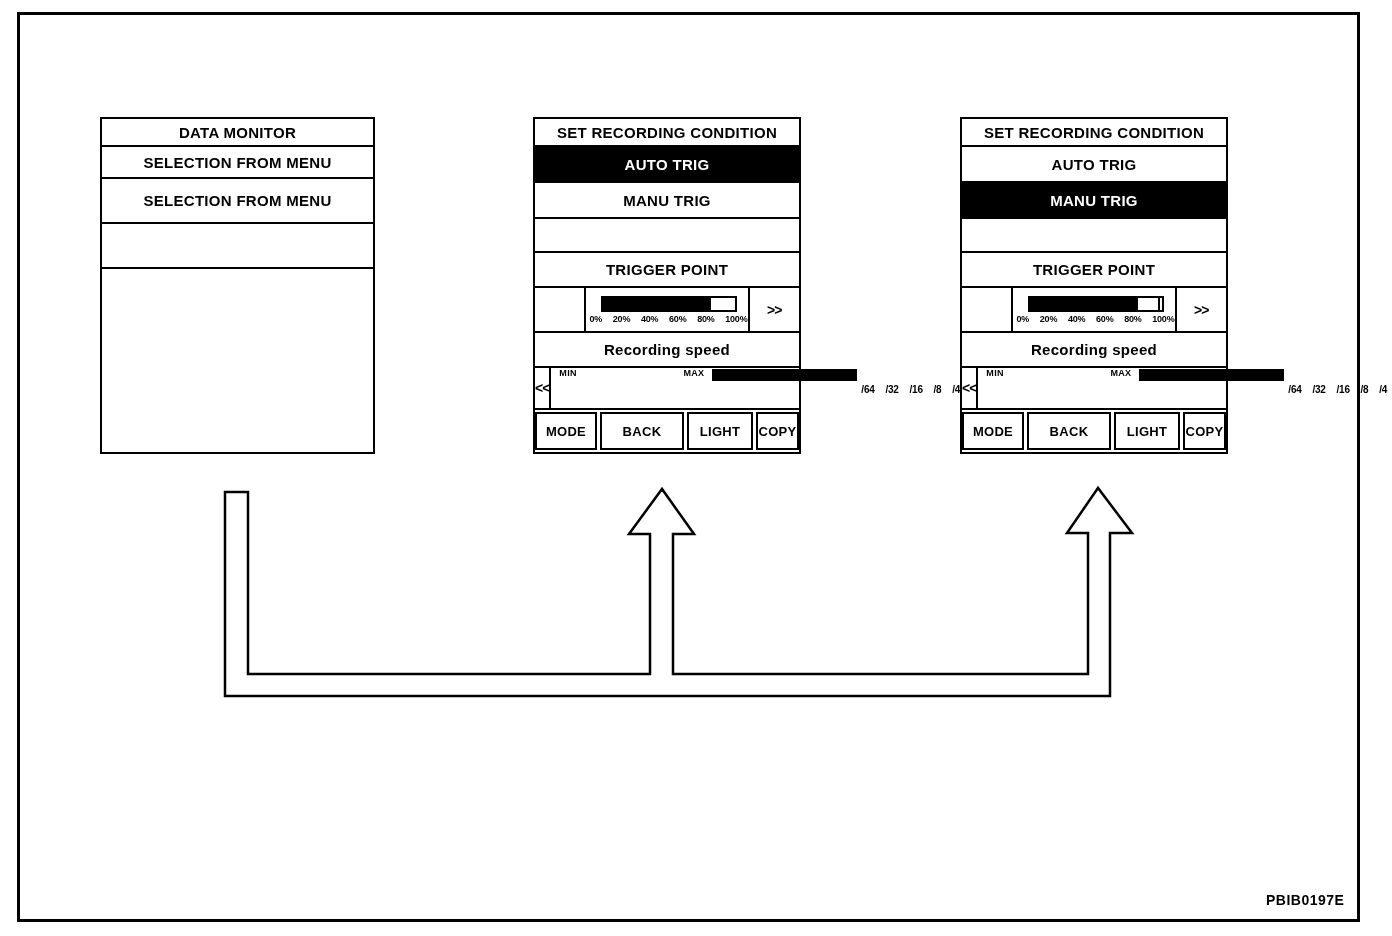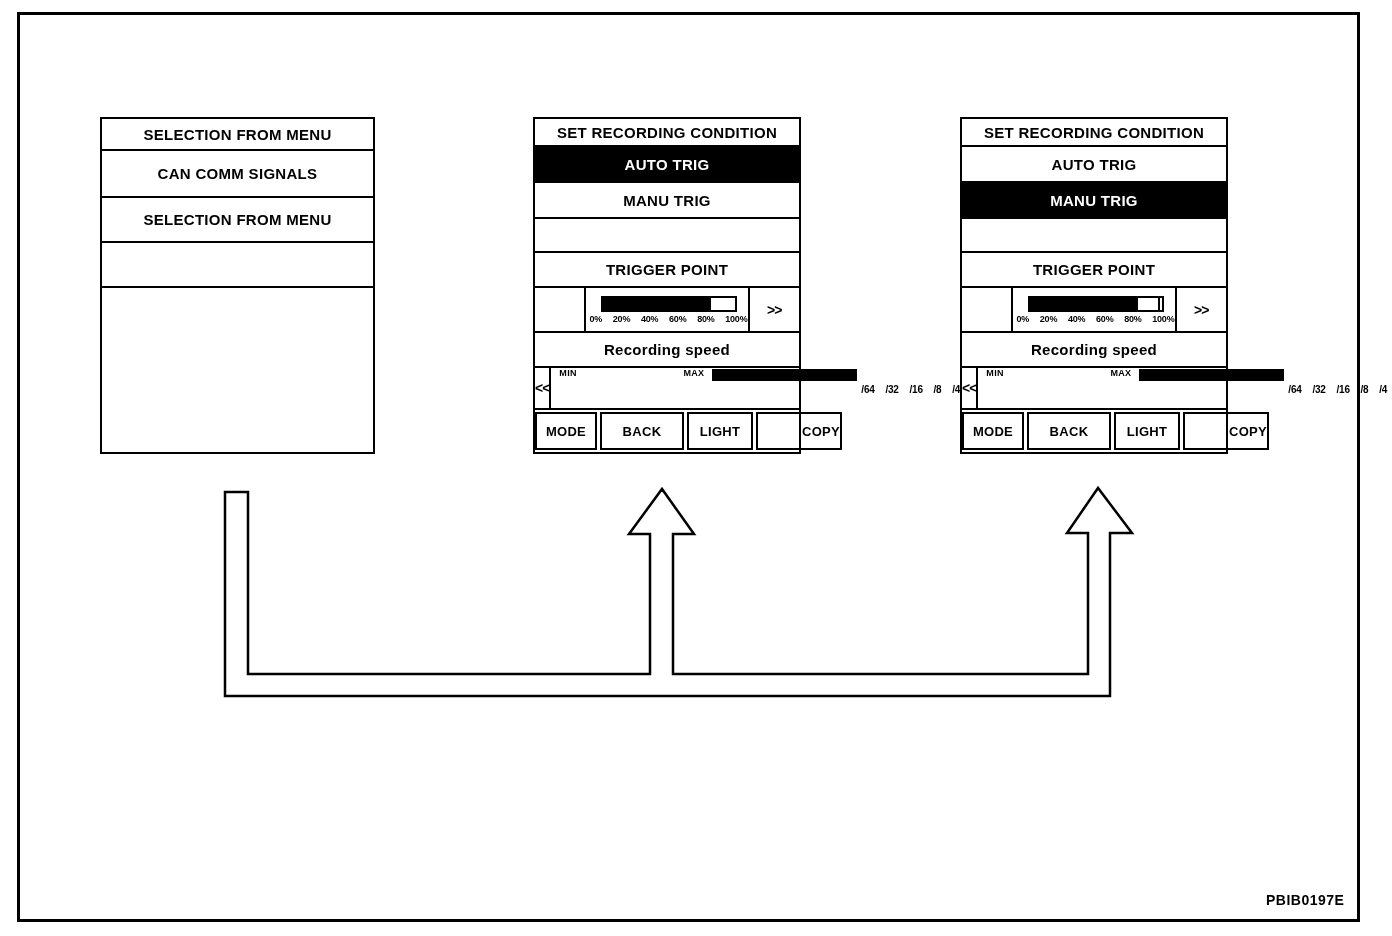--- a/index.html
+++ b/index.html
@@ -41,37 +41,37 @@
              font-size:9px;font-weight:bold;}
   .rs-bar{margin-left:8px;width:145px;height:12px;position:relative;background:#fff;margin-top:1px;}
   .rs-fill{height:100%;background:#000;}
   .rs-scale{margin-left:4px;width:153px;display:flex;justify-content:space-between;
             font-size:10px;font-weight:bold;margin-top:16px;letter-spacing:-.2px;}
 
   
   .btns{border-bottom:none;padding:2px 0;gap:3px;justify-content:stretch;align-items:stretch;}
   .btn-cell{display:flex;align-items:center;justify-content:center;border:2px solid #000;
             box-sizing:border-box;font-weight:bold;font-size:13px;flex:0 0 auto;}
-  .w1{width:62px}.w2{width:84px}.w3{width:66px}.wlast{flex:1 1 auto;padding-left:44px;}
+  .w1{width:62px}.w2{width:84px}.w3{width:66px}.wlast{flex:1 1 auto;}
 
   .fig-code{position:absolute;left:1266px;top:892px;font-size:14px;font-weight:bold;letter-spacing:.5px;}
 </style>
 </head>
 <body>
 
 <div class="stage">
   <div class="frame"></div>
 
   <svg class="flow" width="1392" height="936" viewBox="0 0 1392 936" aria-hidden="true">
     <path d="M225,492 H248 V674 H650 V534 H629 L662,489 L694,534 H673 V674 H1088 V533 H1067 L1098,488 L1132,533 H1110 V696 H225 Z" fill="#ffffff" stroke="#000000" stroke-width="2.5"></path>
   </svg>
 
   <div class="panel p-left">
+    <div class="row" style="height:28px">DATA MONITOR</div>
     <div class="row" style="height:32px">SELECTION FROM MENU</div>
-    <div class="row" style="height:47px">CAN COMM SIGNALS</div>
     <div class="row" style="height:45px">SELECTION FROM MENU</div>
     <div class="row" style="height:45px"></div>
     <div class="row"></div>
   </div>
 
   <div class="panel p-mid">
     <div class="row" style="height:28px">SET RECORDING CONDITION</div>
     <div class="row sel" style="height:36px">AUTO TRIG</div>
     <div class="row" style="height:36px">MANU TRIG</div>
     <div class="row" style="height:34px"></div>

